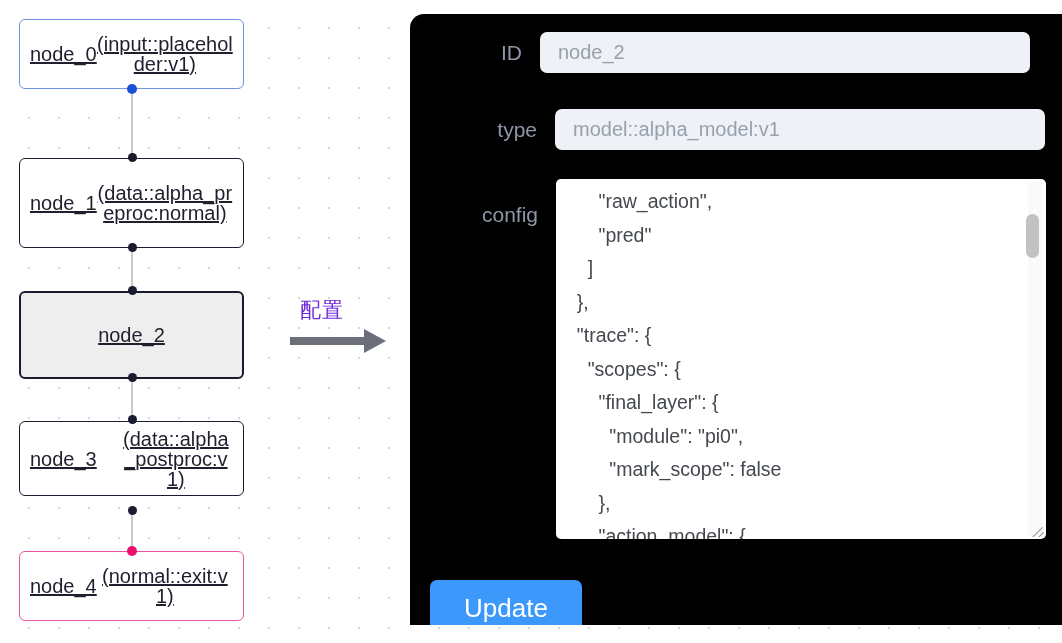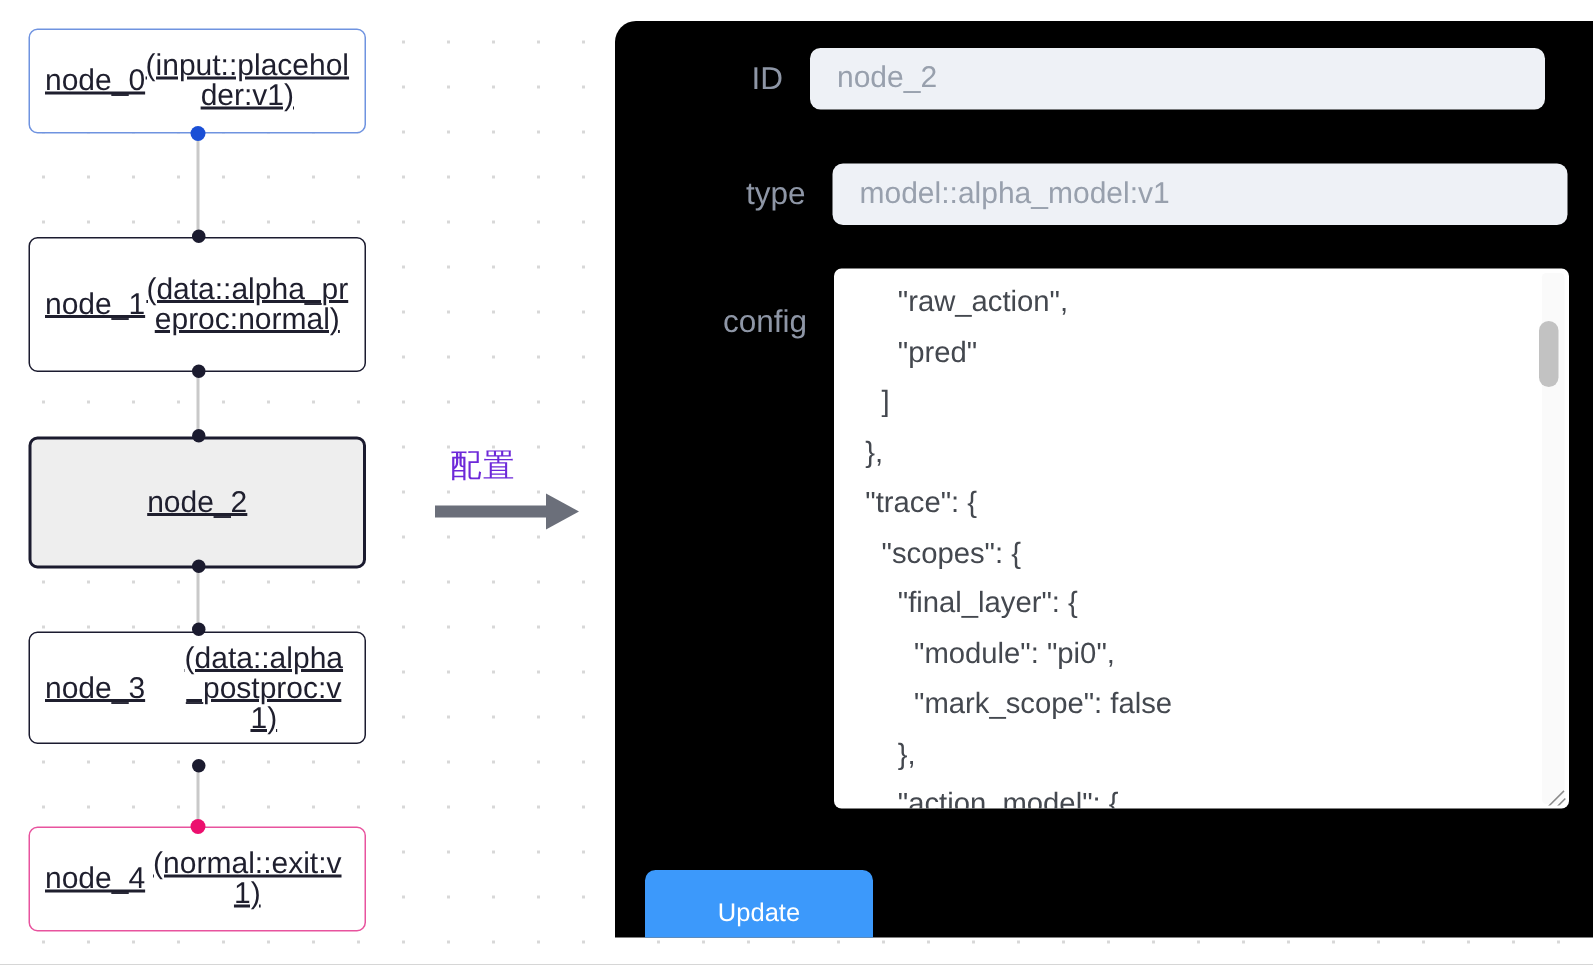--- a/index.html
+++ b/index.html
@@ -222,21 +222,21 @@
 
   #update-button {
     position: absolute;
     left: 20px; top: 566px;
     width: 152px;
     height: 52px;
     background: #3c99fb;
     color: #ffffff;
     border: none;
     border-radius: 7px;
-    font-size: 17px;
+    font-size: 26px;
     font-family: "Liberation Sans", sans-serif;
     cursor: pointer;
     padding-top: 5px;
   }
 </style>
 </head>
 <body>
 
 <div id="app">
 

